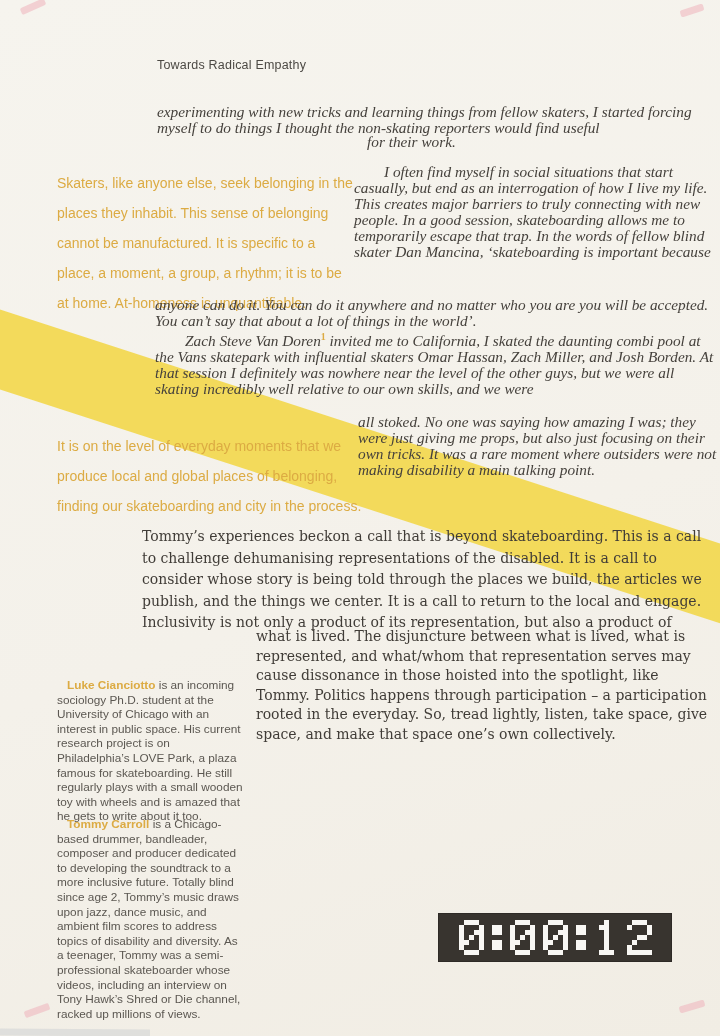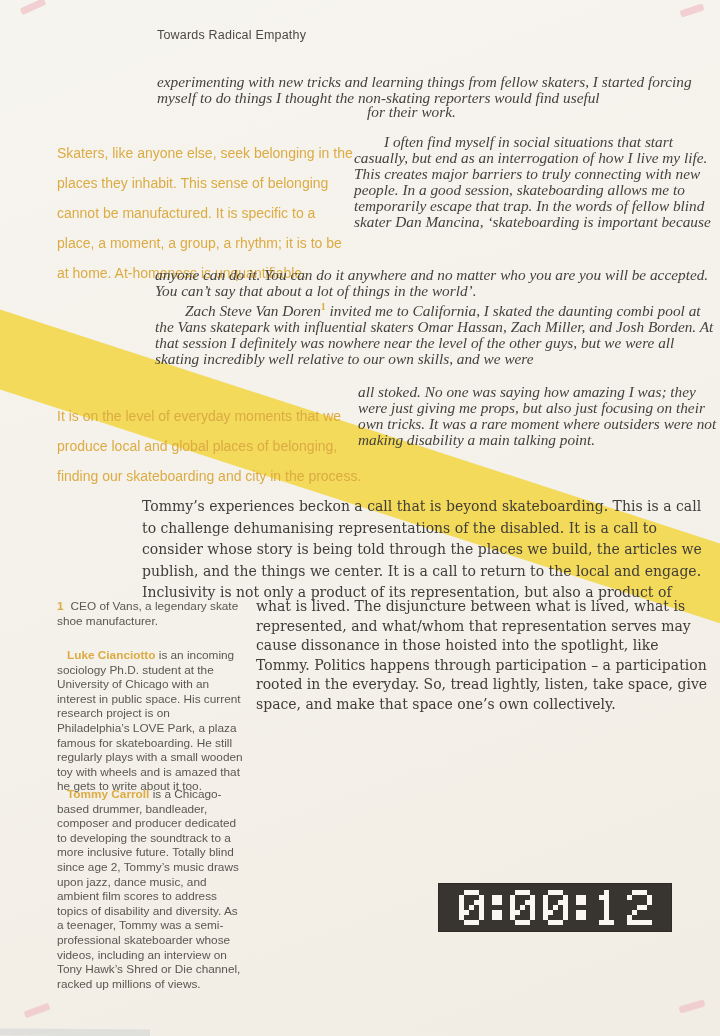--- a/index.html
+++ b/index.html
@@ -74,21 +74,21 @@
     display:flex;align-items:center;justify-content:center;
     box-shadow:0 0 0 1px #2e2a26 inset;
   }
   
   .mark{background:#eeb3bb;opacity:.55;border-radius:2px;}
   .mark-tl{left:20px;top:3px;width:26px;height:7px;transform:rotate(-24deg);}
   .mark-tr{left:680px;top:7px;width:24px;height:7px;transform:rotate(-18deg);}
   .mark-bl{left:24px;top:1007px;width:26px;height:7px;transform:rotate(-20deg);}
   .mark-br{left:679px;top:1003px;width:26px;height:7px;transform:rotate(-16deg);}
   .sliver{left:0;top:1029px;width:150px;height:7px;background:#c7ccd1;opacity:.45;transform:rotate(.4deg);}
-  .layer-text{z-index:2;}
+  .layer-text{z-index:2;margin-top:30px;}
   .layer-band{z-index:1;}
 </style>
 </head>
 <body>
 
 <div class="page">
 
   <div class="abs band layer-band"></div>
 
   <div class="abs mark mark-tl"></div>
@@ -113,23 +113,20 @@
     <p class="p2"><span>Zach Steve Van Doren</span><sup class="fnref">1</sup><span> invited me to California, I skated the daunting combi pool at the Vans skatepark with influential skaters Omar Hassan, Zach Miller, and Josh Borden. At that session I definitely was nowhere near the level of the other guys, but we were all skating incredibly well relative to our own skills, and we were</span></p>
   </div>
 
   <div class="abs ital col2 layer-text">all stoked. No one was saying how amazing I was; they were just giving me props, but also just focusing on their own tricks. It was a rare moment where outsiders were not making disability a main talking point.</div>
 
   <div class="abs pq pq2 layer-text">It is on the level of everyday moments that we produce local and global places of belonging, finding our skateboarding and city in the process.</div>
 
   <div class="abs roman closing-a layer-text">Tommy’s experiences beckon a call that is beyond skateboarding. This is a call to challenge dehumanising representations of the disabled. It is a call to consider whose story is being told through the places we build, the articles we publish, and the things we center. It is a call to return to the local and engage. Inclusivity is not only a product of its representation, but also a product of</div>
   <div class="abs roman closing-b layer-text">what is lived. The disjuncture between what is lived, what is represented, and what/whom that representation serves may cause dissonance in those hoisted into the spotlight, like Tommy. Politics happens through participation – a participation rooted in the everyday. So, tread lightly, listen, take space, give space, and make that space one’s own collectively.</div>
 
-  <div class="abs side fnote layer-text">
-    <span class="fn-marker">1</span><span>CEO of Vans, a legendary skate shoe manufacturer.</span>
-  </div>
 
   <div class="abs side bio-luke layer-text">
     <span class="accent">Luke Cianciotto</span><span> is an incoming sociology Ph.D. student at the University of Chicago with an interest in public space. His current research project is on Philadelphia’s LOVE Park, a plaza famous for skateboarding. He still regularly plays with a small wooden toy with wheels and is amazed that he gets to write about it too.</span>
   </div>
   <div class="abs side bio-tommy layer-text">
     <span class="accent">Tommy Carroll</span><span> is a Chicago-based drummer, bandleader, composer and producer dedicated to developing the soundtrack to a more inclusive future. Totally blind since age 2, Tommy’s music draws upon jazz, dance music, and ambient film scores to address topics of disability and diversity. As a teenager, Tommy was a semi-professional skateboarder whose videos, including an interview on Tony Hawk’s Shred or Die channel, racked up millions of views.</span>
   </div>
 
   <div class="abs timer layer-text" aria-label="timer">
     <svg id="timer-svg" viewBox="0 0 193 35" width="193" height="35">

